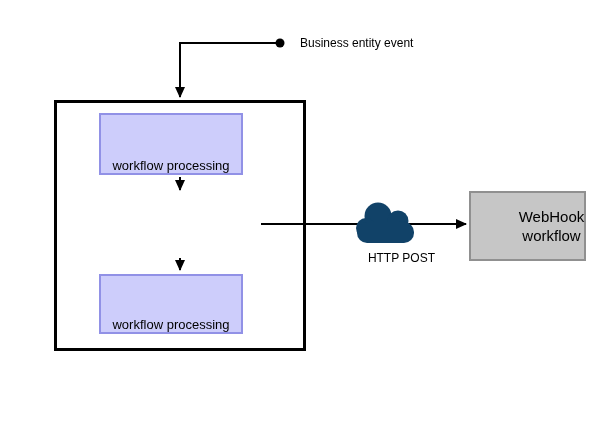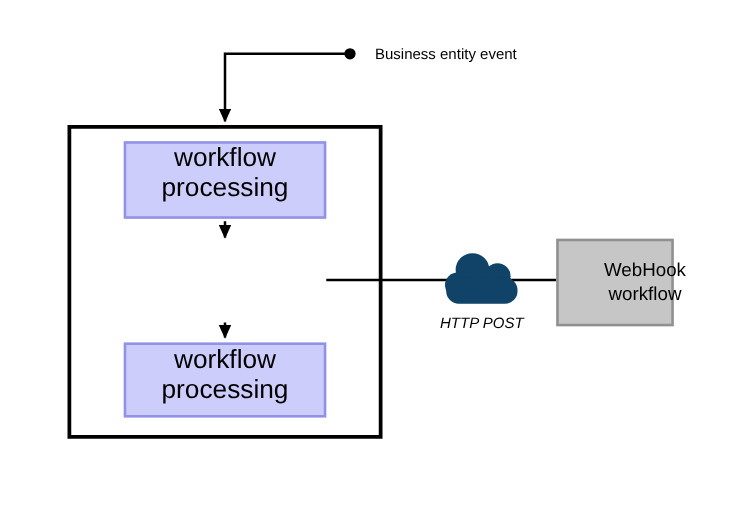--- a/index.html
+++ b/index.html
@@ -36,65 +36,64 @@
     top: 100px;
     width: 252px;
     height: 251px;
     border: 3px solid #000000;
     box-sizing: border-box;
     background: transparent;
   }
   .node {
     position: absolute;
     left: 99px;
-    width: 162px;
+    width: 144px;
     box-sizing: border-box;
     display: flex;
-    align-items: flex-start;
+    align-items: flex-end;
     justify-content: center;
-    font-size: 21px;
+    font-size: 13px;
     text-align: center;
   }
   .node.process {
     background: var(--process_fill);
     border: 2px solid var(--process_border);
   }
   .node.activity {
     background: var(--activity_fill);
     border: 2px solid var(--activity_border);
   }
   .node-p1 { top: 113px; height: 62px; }
   .node-green { top: 194px; height: 62px; }
   .node-p2 { top: 274px; height: 60px; }
   .receiver {
     position: absolute;
-    left: 445px;
+    left: 469px;
     top: 191px;
-    width: 94px;
+    width: 117px;
     height: 70px;
     box-sizing: border-box;
     background: var(--receiver_fill);
     border: 2px solid var(--receiver_border);
     display: flex;
     flex-direction: column;
     align-items: center;
     justify-content: center;
     font-size: 15px;
     line-height: 19px;
     text-align: center;
     padding-left: 48px;
   }
   .event-label { left: 300px; top: 34px; }
   .workflow-label { left: 55px; top: 75px; }
   .httppost-label {
-    left: 352px;
+    left: 335px;
     top: 249px;
     width: 100px;
-    text-align: left;
-    font-style: italic;
+    text-align: right;
   }
   .cloud { fill: var(--cloud); }
   .wire {
     stroke: var(--line);
     stroke-width: 2;
     fill: none;
   }
 </style>
 </head>
 <body>

